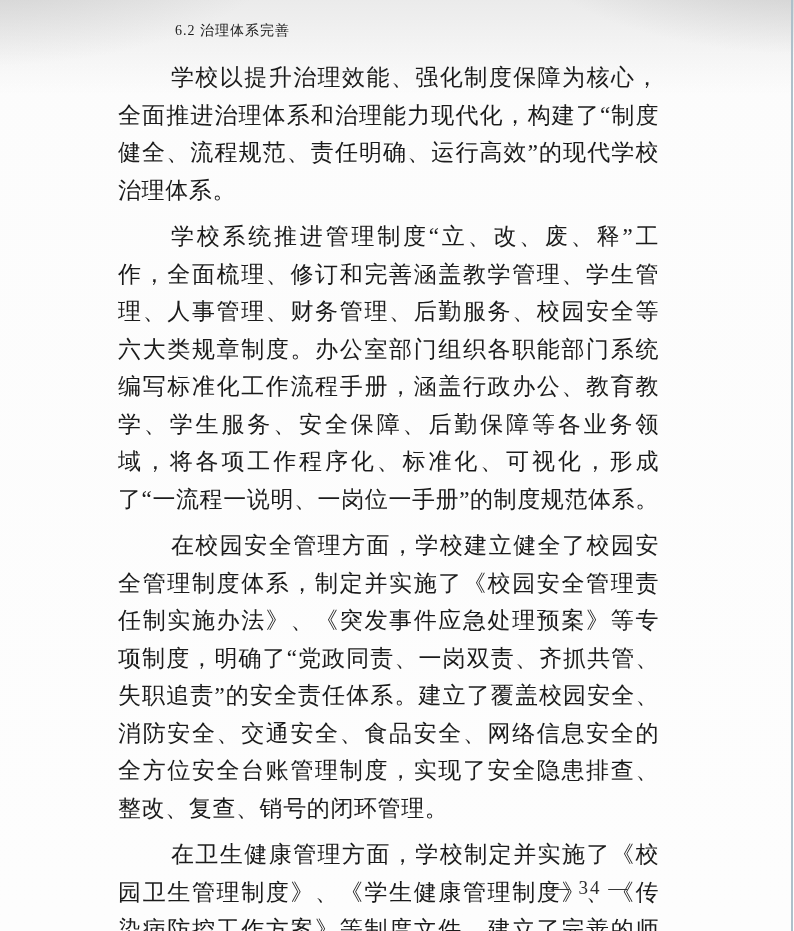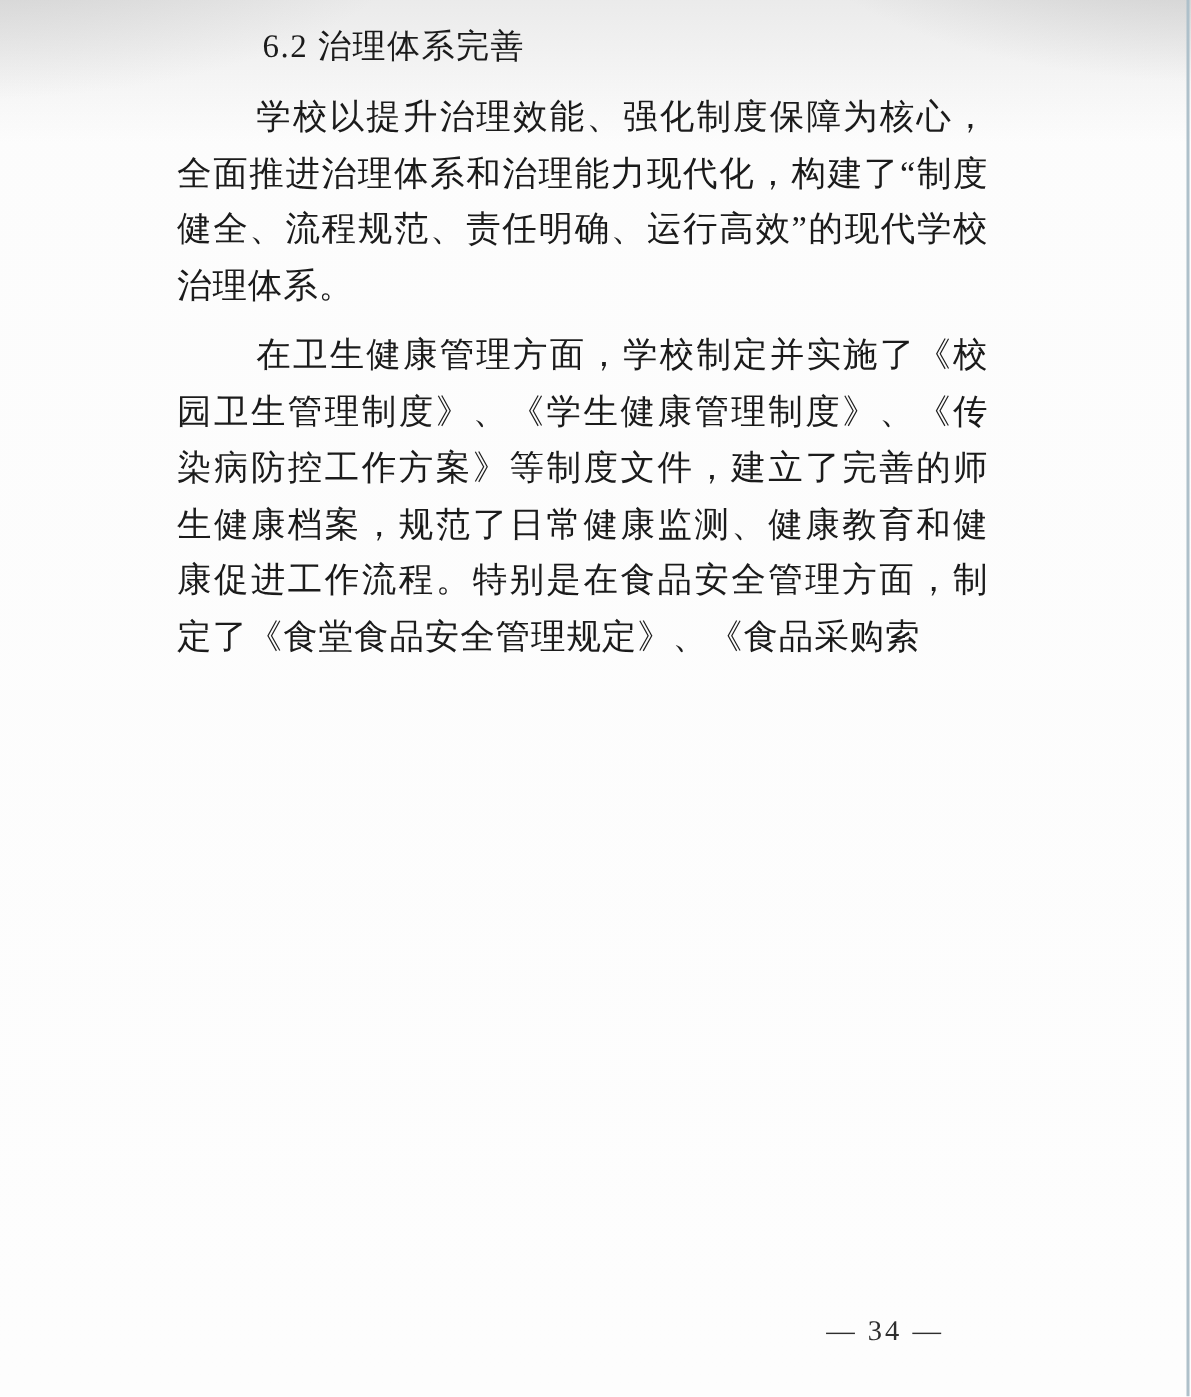--- a/index.html
+++ b/index.html
@@ -27,21 +27,21 @@
     background: #aec0ca;
   }
   .content {
     position: absolute;
     left: 118px; top: 12px;
     width: 541px;
   }
   .heading {
     margin: 0;
     padding-left: 57px;
-    font-size: 22px;
+    font-size: 14px;
     font-weight: normal;
     line-height: 38px;
     letter-spacing: 1px;
     white-space: nowrap;
   }
   .para {
     margin: 9px 0 0 0;
     font-size: 23px;
     line-height: 37.5px;
     letter-spacing: 0.6px;
@@ -65,20 +65,22 @@
 
 <div class="page">
 
   <div class="scan-edge-line"></div>
 
   <div class="content">
     <h2 class="heading">6.2 治理体系完善</h2>
 
     <p class="para">学校以提升治理效能、强化制度保障为核心，全面推进治理体系和治理能力现代化，构建了“制度健全、流程规范、责任明确、运行高效”的现代学校治理体系。</p>
 
+    <p class="para">学校系统推进管理制度“立、改、废、释”工作，全面梳理、修订和完善涵盖教学管理、学生管理、人事管理、财务管理、后勤服务、校园安全等六大类规章制度。办公室部门组织各职能部门系统编写标准化工作流程手册，涵盖行政办公、教育教学、学生服务、安全保障、后勤保障等各业务领域，将各项工作程序化、标准化、可视化，形成了“一流程一说明、一岗位一手册”的制度规范体系。</p>
 
+    <p class="para">在校园安全管理方面，学校建立健全了校园安全管理制度体系，制定并实施了《校园安全管理责任制实施办法》、《突发事件应急处理预案》等专项制度，明确了“党政同责、一岗双责、齐抓共管、失职追责”的安全责任体系。建立了覆盖校园安全、消防安全、交通安全、食品安全、网络信息安全的全方位安全台账管理制度，实现了安全隐患排查、整改、复查、销号的闭环管理。</p>
 
     <p class="para">在卫生健康管理方面，学校制定并实施了《校园卫生管理制度》、《学生健康管理制度》、《传染病防控工作方案》等制度文件，建立了完善的师生健康档案，规范了日常健康监测、健康教育和健康促进工作流程。特别是在食品安全管理方面，制定了《食堂食品安全管理规定》、《食品采购索</p>
   </div>
 
   <div class="page-number">— 34 —</div>
 
 </div>
 
 </body></html>

